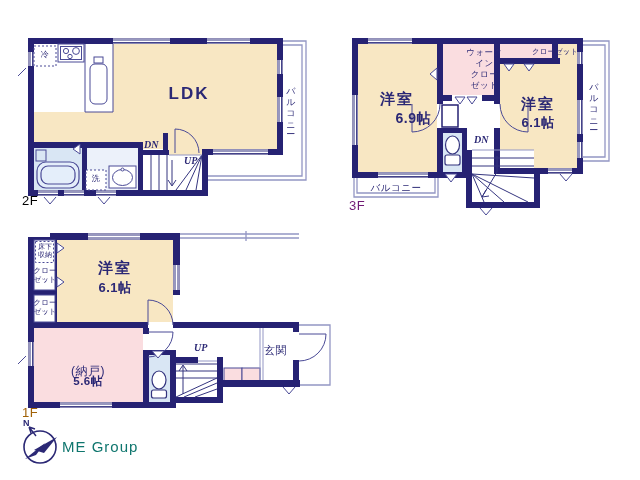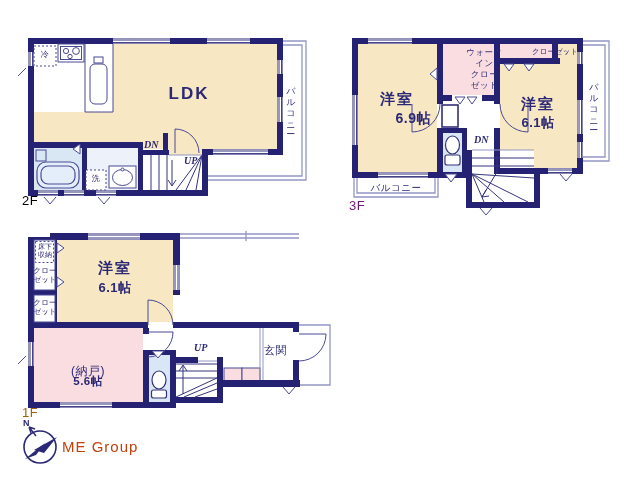--- a/index.html
+++ b/index.html
@@ -3,21 +3,21 @@
 <meta charset="utf-8">
 <style>
   html,body{margin:0;padding:0;background:#fff;}
   .canvas{position:relative;width:640px;height:480px;background:#ffffff;overflow:hidden;
           font-family:"Liberation Sans",sans-serif;}
   .canvas svg.plan{position:absolute;left:0;top:0;}
   .label{position:absolute;color:#2b2875;white-space:pre-line;line-height:1.2;letter-spacing:.5px;}
   .center{text-align:center;}
   .vtext{writing-mode:vertical-rl;text-orientation:upright;letter-spacing:2px;}
   .dnup{font-family:"Liberation Serif",serif;font-style:italic;font-weight:700;letter-spacing:0;}
-  .company{color:#c2410c;letter-spacing:1px;}
+  .company{color:#0f766e;letter-spacing:1px;}
 </style>
 </head>
 <body>
 
 <div class="canvas">
 
 <svg class="plan" width="640" height="480" viewBox="0 0 640 480">
 
   <g>
 

